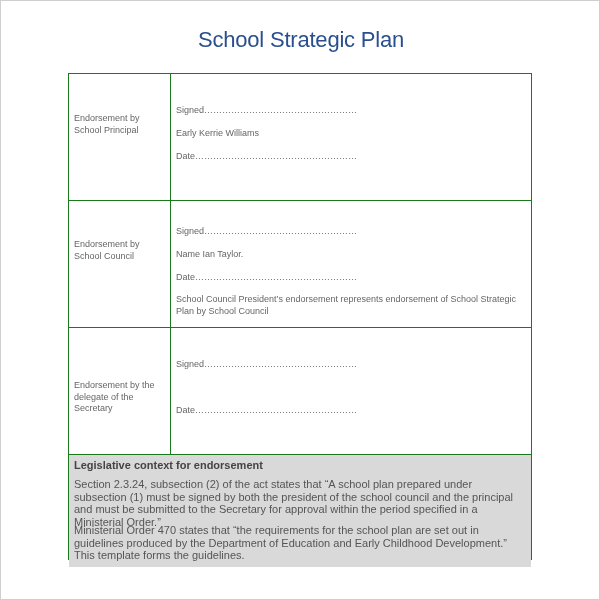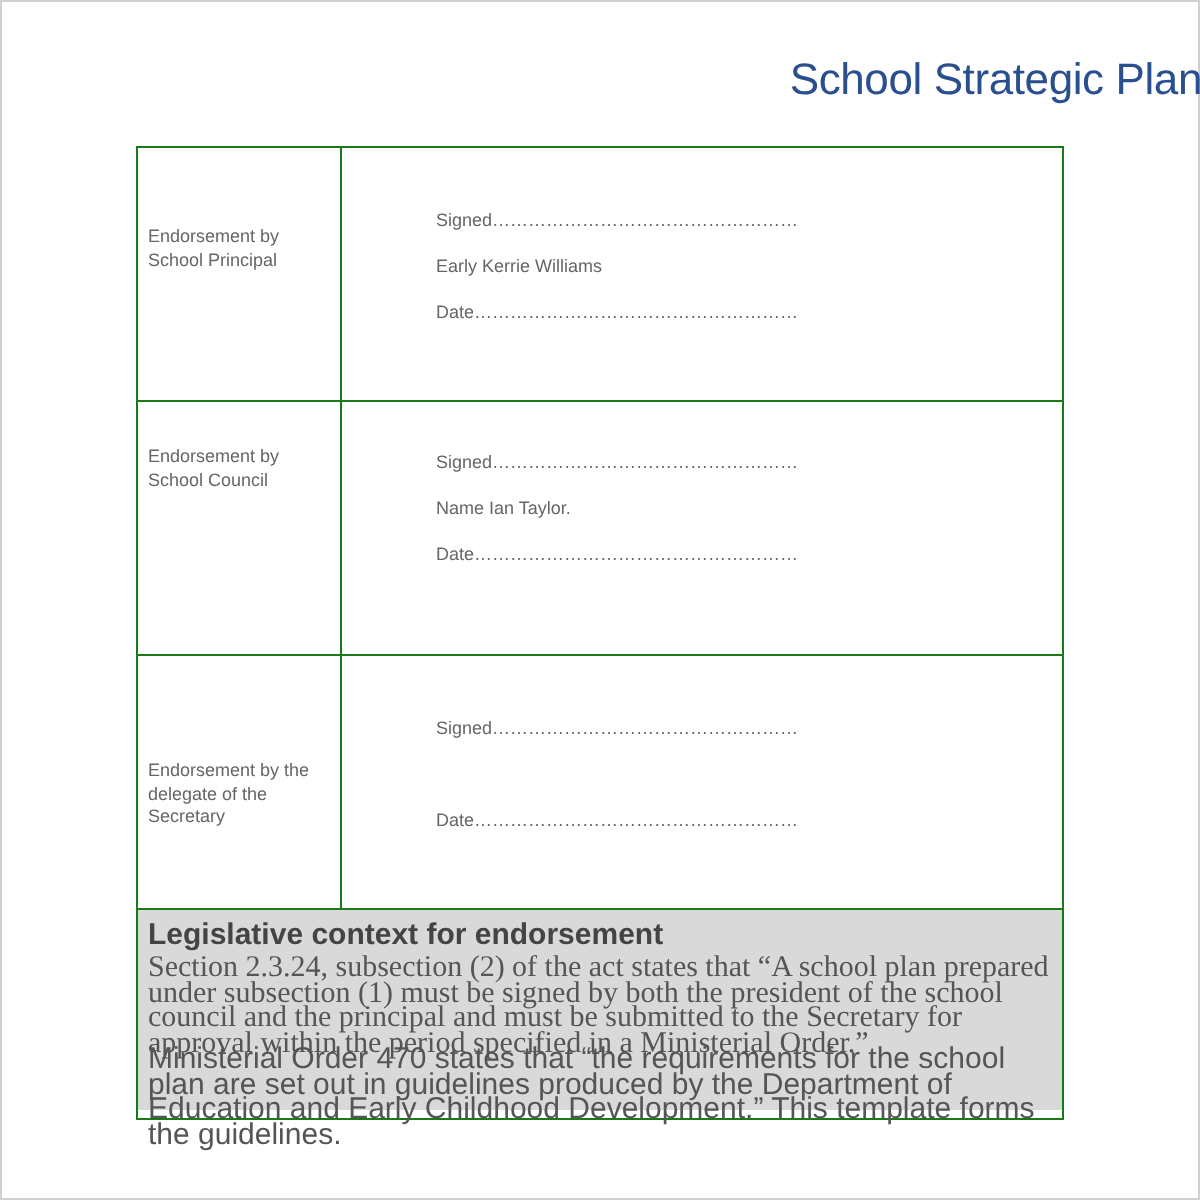--- a/index.html
+++ b/index.html
@@ -7,47 +7,47 @@
     width:600px; height:600px; position:relative; overflow:hidden;
     background:#ffffff;
     font-family: "Liberation Sans", sans-serif;
   }
   .page {
     position:absolute; left:0; top:0; width:598px; height:598px;
     border:1px solid #cfcfcf; background:#fff;
   }
   .title {
     position:absolute; left:0; width:600px; top:26px;
-    text-align:right; font-size:22px; color:#2a4f8f;
+    text-align:center; font-size:22px; color:#2a4f8f;
     letter-spacing:-0.2px;
   }
   .tbl {
     position:absolute; left:67px; top:72px; width:462px; height:485px;
     border:1px solid #1a7a1a;
   }
   .row {
     position:absolute; left:0; width:462px;
     border-bottom:1px solid #1a7a1a;
   }
   .row .lbl {
     position:absolute; left:0; top:0; bottom:0; width:101px;
     border-right:1px solid #1a7a1a;
     font-size:9px; color:#666; line-height:11.5px;
   }
   .row .lbl span { position:absolute; left:5px; width:90px; }
   .row .fld {
     position:absolute; left:107px; right:6px;
-    font-size:9px; color:#666;margin-left:42px;
+    font-size:9px; color:#666;
   }
   .fld p { position:absolute; margin:0; white-space:nowrap; }
   .fld p.wrap { white-space:normal; line-height:12px; width:350px; }
   .legal {
-    position:absolute; left:0; top:381px; width:462px; height:100px;
+    position:absolute; left:0; top:381px; width:462px; height:112px;
     background:#d9d9d9;
-    font-size:15px; color:#555;
+    font-size:11px; color:#555;
   }
   .legal .h { position:absolute; left:5px; top:4px; font-weight:bold; color:#444; }
   .legal .p { position:absolute; left:5px; width:452px; line-height:12.5px; }
 </style>
 </head>
 <body>
 
 <div class="page">
   <div class="title">School Strategic Plan</div>
 
@@ -59,39 +59,40 @@
       </div>
       <div class="fld" style="top:0; bottom:0;">
         <p style="top:31px;">Signed……………………………………………</p>
         <p style="top:54px;">Early  Kerrie Williams</p>
         <p style="top:77px;">Date………………………………………………</p>
       </div>
     </div>
 
     <div class="row" style="top:127px; height:126px;">
       <div class="lbl">
-        <span style="top:22px;">Endorsement by School Council</span>
+        <span style="top:38px;">Endorsement by School Council</span>
       </div>
       <div class="fld" style="top:0; bottom:0;">
         <p style="top:25px;">Signed……………………………………………</p>
         <p style="top:48px;">Name Ian Taylor.</p>
         <p style="top:71px;">Date………………………………………………</p>
+        <p class="wrap" style="top:92px;">School Council President’s endorsement represents endorsement of School Strategic Plan by School Council</p>
       </div>
     </div>
 
     <div class="row" style="top:254px; height:126px;">
       <div class="lbl">
         <span style="top:52px;">Endorsement by the delegate of the Secretary</span>
       </div>
       <div class="fld" style="top:0; bottom:0;">
         <p style="top:31px;">Signed……………………………………………</p>
         <p style="top:77px;">Date………………………………………………</p>
       </div>
     </div>
 
     <div class="legal">
       <div class="h">Legislative context for endorsement</div>
-      <div class="p" style="top:23px;font-family:Liberation Serif, serif;">Section 2.3.24, subsection (2) of the act states that “A school plan prepared under subsection (1) must be signed by both the president of the school council and the principal and must be submitted to the Secretary for approval within the period specified in a Ministerial Order.”</div>
+      <div class="p" style="top:23px;">Section 2.3.24, subsection (2) of the act states that “A school plan prepared under subsection (1) must be signed by both the president of the school council and the principal and must be submitted to the Secretary for approval within the period specified in a Ministerial Order.”</div>
       <div class="p" style="top:69px;">Ministerial Order 470 states that “the requirements for the school plan are set out in guidelines produced by the Department of Education and Early Childhood Development.” This template forms the guidelines.</div>
     </div>
 
   </div>
 </div>
 
 </body></html>

